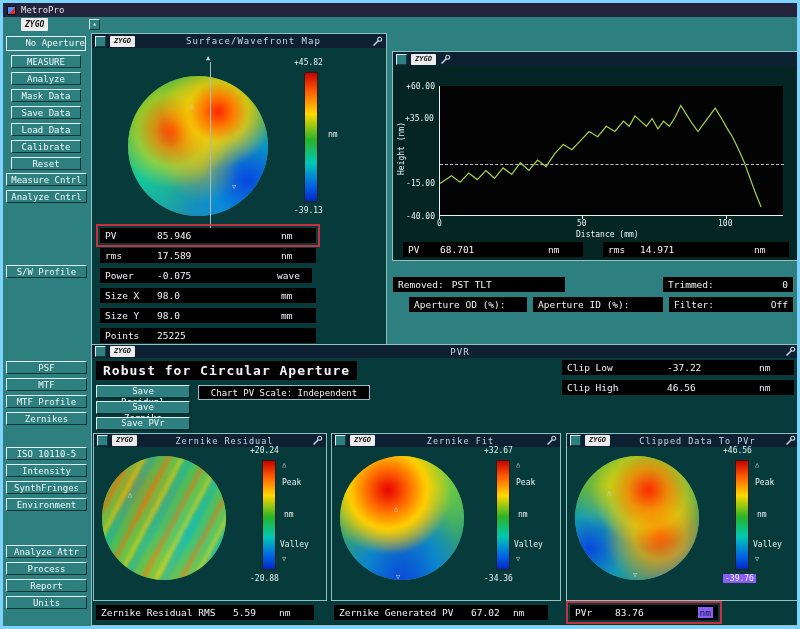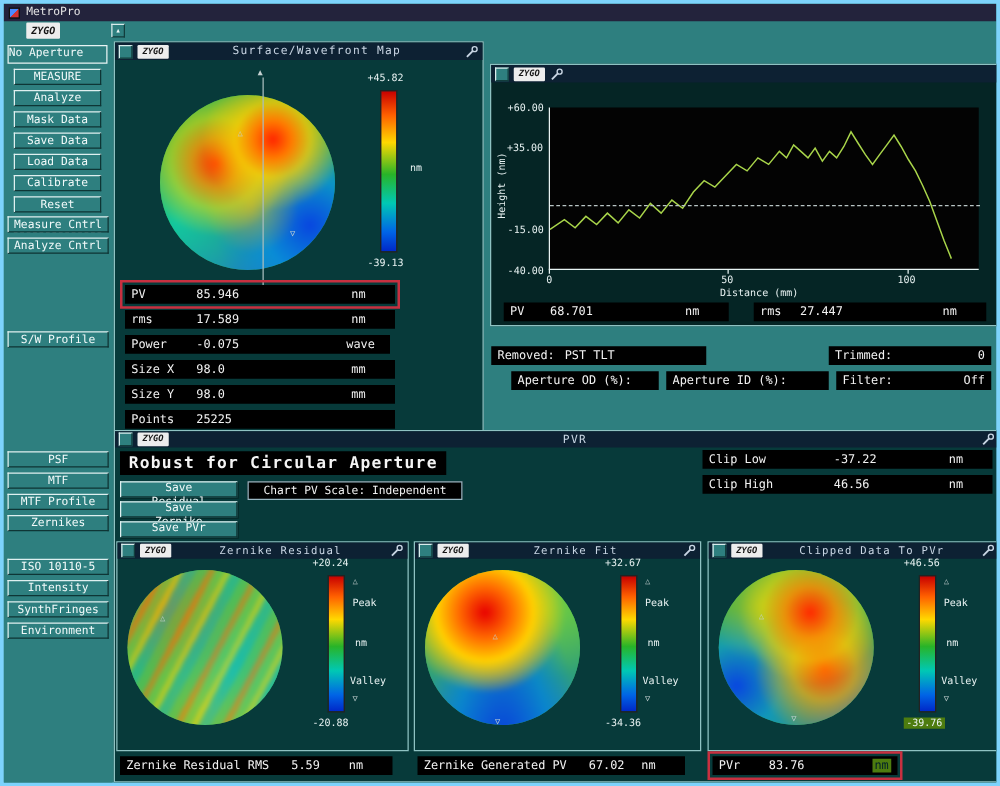--- a/index.html
+++ b/index.html
@@ -12,32 +12,32 @@
   .zygo{display:inline-block;background:#ededed;color:#151515;font-weight:bold;font-style:italic;font-size:7px;line-height:11px;padding:0 4px;border-radius:1px}
   .menu-box{display:inline-block;width:11px;height:11px;background:#2e7f7f;border:1px solid;border-color:#d9ecec #123d3d #123d3d #d9ecec;color:#eaf6f6;font-size:7px;line-height:9px;text-align:center}
   .title-strip{position:absolute;left:100px;top:15px;width:696px;height:13px;background:#0d2133;color:#ccd8e4;font-size:9.5px;line-height:13px;text-align:center;letter-spacing:1px}
   
   .window{position:absolute;background:#073a3a;border:1px solid #8fc2c2}
   .wtitle{height:14px;background:#0d2133;display:flex;align-items:center;gap:4px;padding:0 3px;color:#c9d6e4;font-size:9px}
   .wtitle .title{flex:1;text-align:center;letter-spacing:1px;white-space:nowrap;overflow:hidden}
   .wrench{width:11px;height:11px;flex:0 0 auto}
   
   .sidebar{position:absolute;left:0;top:29px;width:87px;height:600px;background:#2e7f7f}
-  .aperture{position:absolute;left:3px;top:4px;width:80px;height:15px;border:1px solid #e8f4f4;color:#f2fafa;font-size:9px;line-height:13px;text-align:left}
+  .aperture{position:absolute;left:3px;top:4px;width:80px;height:15px;border:1px solid #e8f4f4;color:#f2fafa;font-size:9px;line-height:13px;text-align:right}
   .sgroup{position:absolute}
   .sbtn{display:block;width:100%;margin-bottom:4px;background:#2e7f7f;color:#f2fafa;font-size:9px;line-height:12px;height:13px;text-align:center;border:1px solid;border-color:#dff0f0 #0e3535 #0e3535 #dff0f0;box-shadow:1px 1px 0 #06282 8;cursor:pointer;font-family:inherit;white-space:nowrap;overflow:hidden}
   .sep{position:absolute;left:8px;top:153px;width:70px;border-top:1px dashed #d8ecec}
   
   .field{position:absolute;height:15px;background:#000;color:#f2f2f2;font-size:9.5px;display:flex;align-items:center;padding:0 5px;white-space:pre}
   .field span{display:inline-block;overflow:hidden;white-space:pre}
   .fl52{width:52px}.fl30{width:32px}.fl96{width:100px}.fl128{width:132px}.fl40{width:40px}
   .fv{flex:1}.fvr{flex:1;text-align:right}
   .fu{width:36px;text-align:left;padding-left:6px}
   .outline-red{outline:2px solid #c83040;outline-offset:2px}
-  .sel{background:#4d7c0f;color:#02222a;padding:0 2px}
+  .sel{background:#8b5cf6;color:#02222a;padding:0 2px}
   .bordered{border:1px solid #9ab8c4;justify-content:center}
   
   .blob{position:absolute;border-radius:50%;overflow:hidden;background:#2a9a4a}
   .blob::before{content:"";position:absolute;inset:-8px;filter:blur(1.6px)}
   .map-blob::before{background:
     radial-gradient(circle at 63% 28%, #ff2400 0%, #ff7a00 10%, rgba(255,205,0,.78) 20%, rgba(120,220,40,0) 38%),
     radial-gradient(circle at 34% 40%, #ff3000 0%, rgba(255,140,0,.8) 14%, rgba(255,225,0,.5) 26%, rgba(0,0,0,0) 42%),
     radial-gradient(circle at 52% 62%, rgba(255,175,0,.55) 0%, rgba(0,0,0,0) 30%),
     radial-gradient(circle at 82% 72%, #0846e0 0%, rgba(0,140,230,.7) 22%, rgba(0,0,0,0) 45%),
     radial-gradient(circle at 14% 70%, rgba(0,230,200,.55) 0%, rgba(0,0,0,0) 35%),
@@ -114,20 +114,26 @@
       <button class="sbtn">MTF</button>
       <button class="sbtn">MTF Profile</button>
       <button class="sbtn">Zernikes</button>
     </div>
     <div class="sgroup" style="left:3px;top:415px;width:81px">
       <button class="sbtn">ISO 10110-5</button>
       <button class="sbtn">Intensity</button>
       <button class="sbtn">SynthFringes</button>
       <button class="sbtn">Environment</button>
     </div>
+    <div class="sgroup" style="left:3px;top:513px;width:81px">
+      <button class="sbtn">Analyze Attr</button>
+      <button class="sbtn">Process</button>
+      <button class="sbtn">Report</button>
+      <button class="sbtn">Units</button>
+    </div>
   </div>
 
   <div class="window" style="left:88px;top:30px;width:296px;height:312px">
     <div class="wtitle">
       <span class="menu-box"></span>
       <span class="zygo">ZYGO</span>
       <span class="title">Surface/Wavefront Map</span>
       <svg class="wrench" viewBox="0 0 10 10">
           <circle cx="7" cy="3" r="1.8" fill="none" stroke="#c9d6e4"></circle>
           <line x1="5.7" y1="4.3" x2="1.4" y2="8.6" stroke="#c9d6e4" stroke-width="1.4"></line>
@@ -167,41 +173,41 @@
     <div class="wtitle">
       <span class="menu-box"></span>
       <span class="zygo">ZYGO</span>
       <svg class="wrench" viewBox="0 0 10 10">
           <circle cx="7" cy="3" r="1.8" fill="none" stroke="#c9d6e4"></circle>
           <line x1="5.7" y1="4.3" x2="1.4" y2="8.6" stroke="#c9d6e4" stroke-width="1.4"></line>
         </svg>
     </div>
     <span class="alab vert" style="left:4px;top:70px">Height (nm)</span>
     <span class="alab" style="left:12px;top:30px;width:30px;text-align:right">+60.00</span>
-    <span class="alab" style="left:12px;top:62px;width:30px;text-align:center">+35.00</span>
+    <span class="alab" style="left:12px;top:62px;width:30px;text-align:left">+35.00</span>
     <span class="alab" style="left:12px;top:127px;width:30px;text-align:right">-15.00</span>
     <span class="alab" style="left:12px;top:160px;width:30px;text-align:right">-40.00</span>
     <div class="plot" style="left:46px;top:34px;width:344px;height:130px">
       <div class="dash" style="left:0;top:78px;width:344px"></div>
       <svg width="344" height="130" viewBox="0 0 344 130">
         <polyline id="profile-polyline" fill="none" stroke="#a8d44a" stroke-width="1.2" points="0.0,97.5 11.5,89.7 20.1,96.2 28.7,87.1 37.3,93.6 45.9,84.5 54.5,92.3 63.1,81.9 71.7,88.4 80.3,76.7 88.9,84.5 97.5,74.1 106.1,80.6 114.7,67.6 123.3,58.5 131.9,63.7 140.5,54.6 149.1,45.5 157.7,50.7 166.3,40.3 174.9,45.5 183.5,35.1 189.2,40.3 194.9,29.9 200.7,35.1 206.4,40.3 212.1,32.5 217.9,42.9 223.6,35.1 229.3,40.3 235.1,31.2 240.8,19.5 246.5,28.6 252.3,37.7 258.0,45.5 263.7,37.7 269.5,29.9 275.2,22.1 280.9,31.2 286.7,41.6 292.4,50.7 298.1,62.4 303.9,75.4 309.6,91.0 315.3,106.6 321.1,120.9"></polyline>
       </svg>
     </div>
     <div class="tick" style="left:46px;top:164px"></div>
     <div class="tick" style="left:189px;top:164px"></div>
     <div class="tick" style="left:333px;top:164px"></div>
     <span class="alab" style="left:44px;top:167px">0</span>
     <span class="alab" style="left:184px;top:167px">50</span>
     <span class="alab" style="left:325px;top:167px">100</span>
     <span class="alab" style="left:183px;top:178px">Distance (mm)</span>
     <div class="field" style="left:10px;top:190px;width:180px">
       <span class="fl30">PV</span><span class="fv">68.701</span><span class="fu">nm</span>
     </div>
     <div class="field" style="left:210px;top:190px;width:186px">
-      <span class="fl30">rms</span><span class="fv">27.447</span><span class="fu">nm</span>
+      <span class="fl30">rms</span><span class="fv">14.971</span><span class="fu">nm</span>
     </div>
   </div>
 
   <div class="field" style="left:390px;top:274px;width:172px">
     <span>Removed:</span><span style="padding-left:8px">PST TLT</span>
   </div>
   <div class="field" style="left:660px;top:274px;width:130px">
     <span>Trimmed:</span><span class="fvr">0</span>
   </div>
   <div class="field" style="left:406px;top:294px;width:118px">

